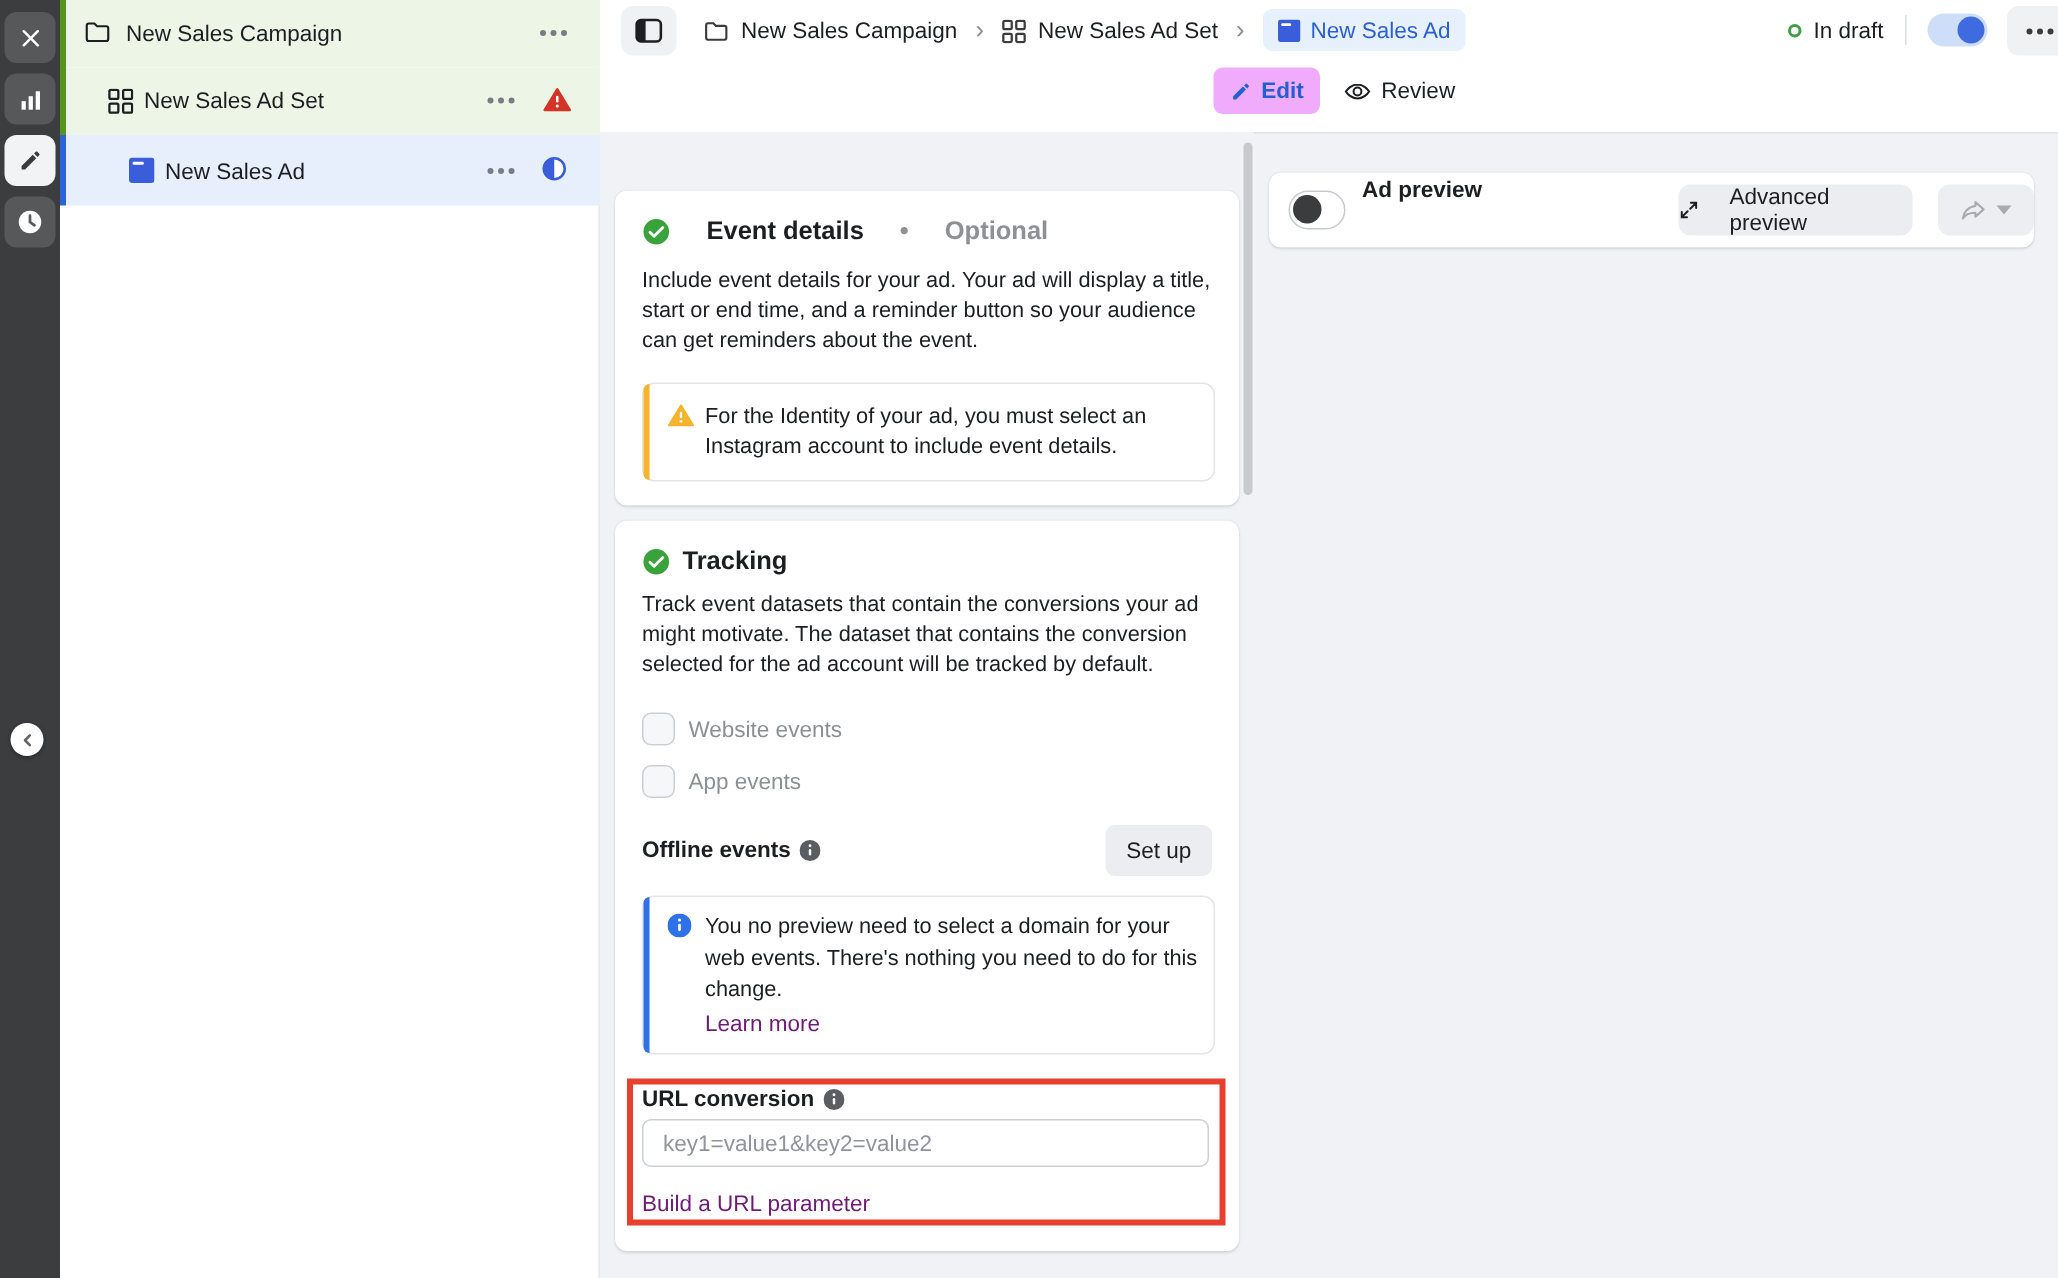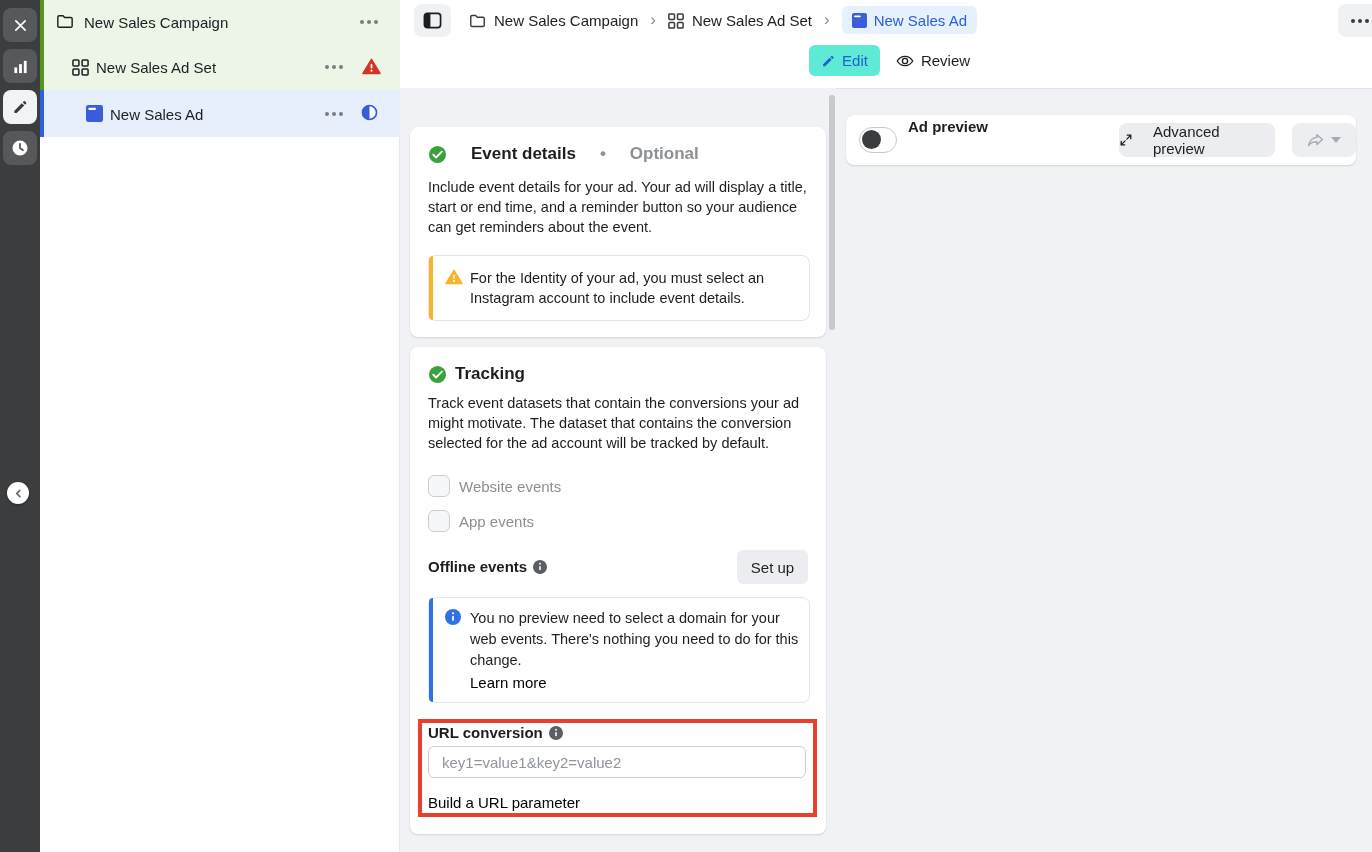--- a/index.html
+++ b/index.html
@@ -31,33 +31,33 @@
 .crumb-sep{color:#8a8d91;font-size:17px;padding:0 4px}
 .chip{background:#e7f0fd;border-radius:6px;height:28px;display:flex;align-items:center;gap:7px;padding:0 10px;cursor:pointer}
 .chip span{color:#2a5fd7;font-size:15px;font-weight:500;white-space:nowrap}
 .vdiv{width:1px;height:20px;background:#dadde1}
 .toggle-on{position:relative;width:40px;height:22px;border-radius:11px;background:#cfdef8;cursor:pointer}
 .toggle-on i{position:absolute;right:2px;top:2px;width:18px;height:18px;border-radius:50%;background:#3e6be0}
 .ring{width:9px;height:9px;border:2px solid #3f9e46;border-radius:50%}
 
 
 .tab{position:absolute;height:31px;border-radius:6px;display:flex;align-items:center;justify-content:center;gap:7px;font-size:15px;cursor:pointer;z-index:12}
-.tab.active{background:#5eead4;color:#2160d4;font-weight:normal}
+.tab.active{background:#f0abfc;color:#2160d4;font-weight:bold}
 
 
 .card{position:absolute;background:#fff;border-radius:8px;box-shadow:0 1px 2px rgba(0,0,0,.12),0 0 1px rgba(0,0,0,.08)}
 .sect-title{font-size:17px;font-weight:bold}
 .badge{font-size:17px;font-weight:bold;color:#8d9196}
 .body-txt{font-size:14.5px;line-height:20px;color:#1c1e21}
 .note{position:absolute;border:1px solid #e3e5e8;border-radius:8px;background:#fff}
 .note .bar{position:absolute;left:0;top:0;bottom:0;width:4px;border-radius:8px 0 0 8px}
 .checkbox{position:absolute;width:22px;height:22px;border:1px solid #cbcfd4;border-radius:6px;background:#f6f7f8;cursor:pointer}
 .gray-lbl{position:absolute;font-size:15px;color:#8c8f93;white-space:nowrap}
 .btn{display:flex;align-items:center;justify-content:center;background:#ebedf0;border-radius:6px;font-size:15px;color:#1c1e21;cursor:pointer}
-.link{font-size:15px;color:#000000;cursor:pointer;white-space:nowrap}
+.link{font-size:15px;color:#701a75;cursor:pointer;white-space:nowrap}
 .bold-lbl{font-size:15px;font-weight:bold}
 .text-input{width:378px;height:32px;border:1px solid #ccd0d5;border-radius:6px;font-size:15px;padding:0 13px;color:#1c1e21;font-family:"Liberation Sans",sans-serif}
 .text-input::placeholder{color:#90949c}
 .highlight{position:absolute;left:418px;top:719px;width:399px;height:98px;border:4px solid #e8402c;z-index:15;pointer-events:none}
 
 
 .pv-divider{position:absolute;left:836px;top:88px;width:536px;height:1px;background:#dfe2e6}
 .toggle-off{position:relative;width:38px;height:26px;border-radius:13px;background:#fff;border:1.5px solid #c6c9ce;cursor:pointer}
 .toggle-off i{position:absolute;left:2px;top:2px;width:19px;height:19px;border-radius:50%;background:#3a3c3e}
 .caret{width:0;height:0;border-left:5px solid transparent;border-right:5px solid transparent;border-top:6px solid #a7abb0}
@@ -195,20 +195,28 @@
       <span class="crumb-sep">›</span>
       <span class="chip">
         <svg width="15" height="15" viewBox="0 0 18 18">
             <rect width="18" height="18" rx="2.5" fill="#3a5dd9"></rect>
             <rect x="2.5" y="3" width="8" height="2.2" rx="1" fill="#fff"></rect>
           </svg>
         <span>New Sales Ad</span>
       </span>
     </div>
 
+    <div class="flex" style="position:absolute;left:792px;top:0;height:40px;gap:8px">
+      <span class="ring"></span>
+      <span style="font-size:15px">In draft</span>
+      <span class="vdiv" style="margin:0 6px"></span>
+      <span class="toggle-on">
+          <i></i>
+        </span>
+    </div>
     <div class="icon-btn" style="position:absolute;left:938px;top:4px;width:44px;height:33px">
       <span class="dots">
           <i style="background:#3a3b3c"></i>
           <i style="background:#3a3b3c"></i>
           <i style="background:#3a3b3c"></i>
         </span>
     </div>
   </header>
 
 

